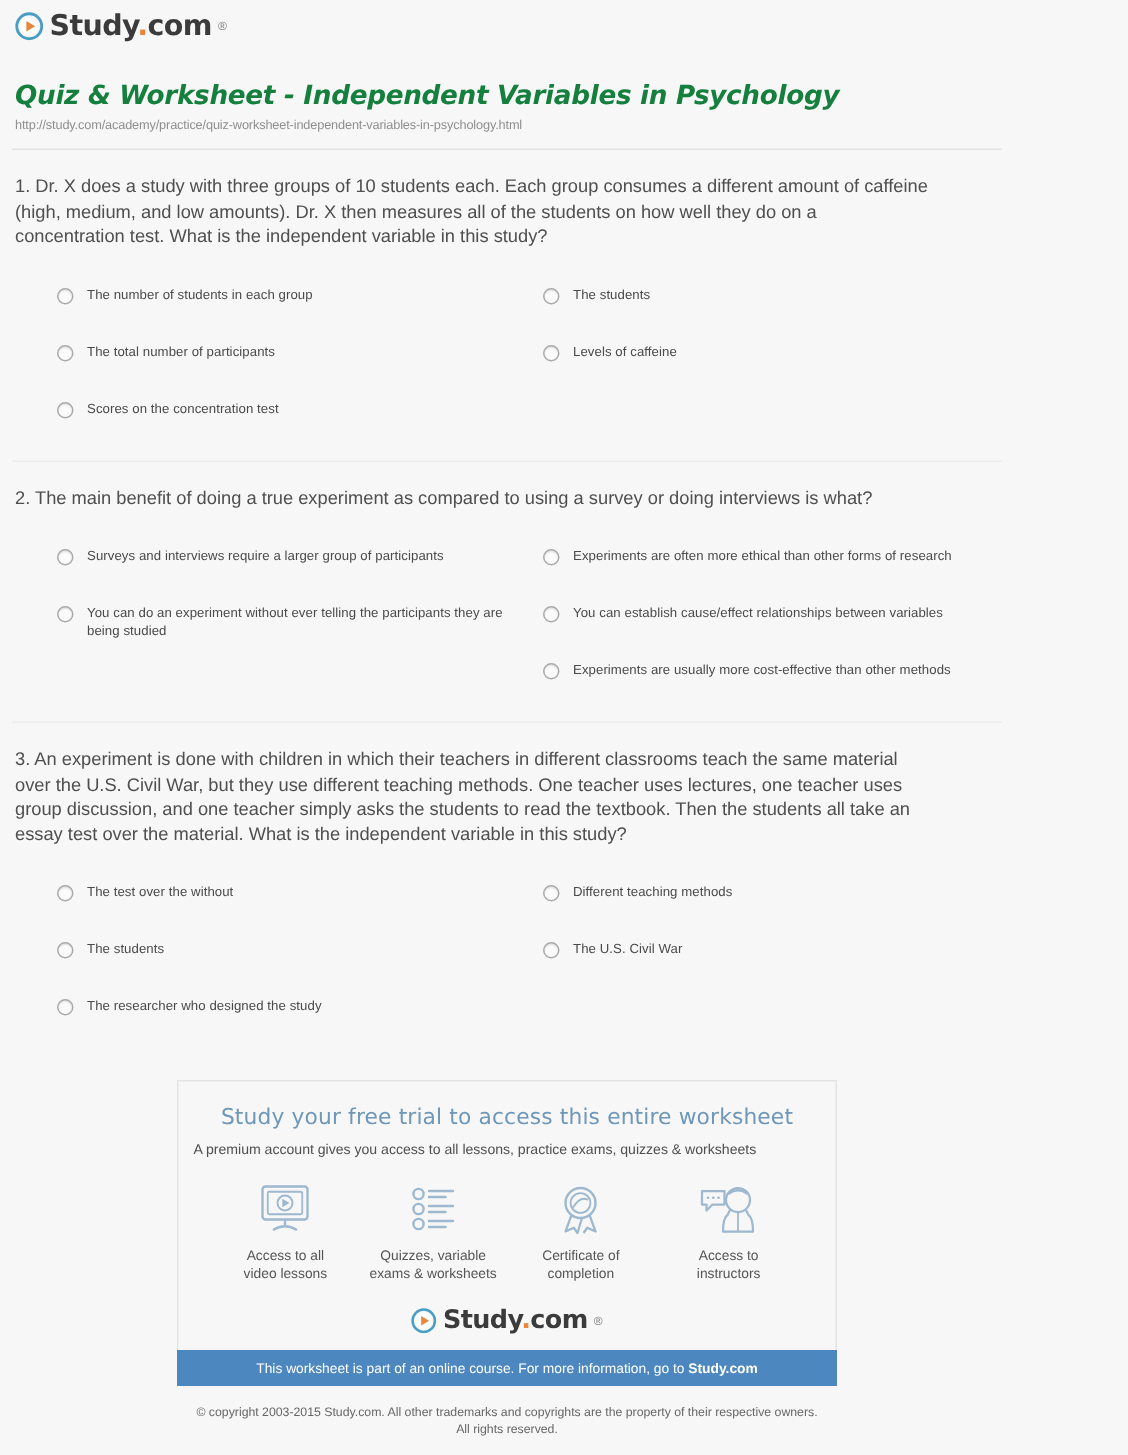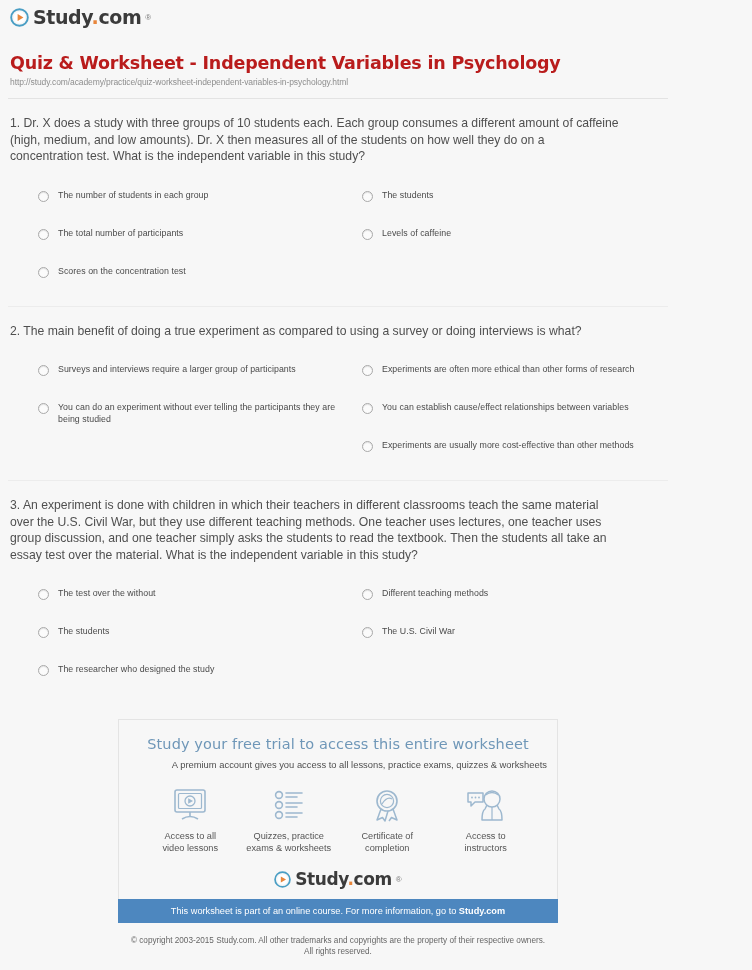--- a/index.html
+++ b/index.html
@@ -52,23 +52,24 @@
     vertical-align: super;
   }
 
   .title-block {
     padding: 22px 0 0 10px;
   }
   h1.doc-title {
     margin: 0;
     font-size: 17.5px;
     font-weight: bold;
-    color: #b91c1c;
+    color: #15803d;
     letter-spacing: -0.2px;
     font-family: "DejaVu Sans", sans-serif;
+    font-style: italic;
   }
   .doc-url {
     margin-top: 4px;
     font-size: 8.5px;
     color: #8e8e8e;
     letter-spacing: -0.1px;
   }
   .hr {
     height: 1px;
     background: #e3e3e3;
@@ -139,21 +140,21 @@
     padding: 16px 10px 0 10px;
   }
   .promo-title {
     text-align: center;
     font-size: 14.5px;
     color: #6f97b8;
     font-family: "DejaVu Sans", sans-serif;
     letter-spacing: 0.1px;
   }
   .promo-sub {
-    text-align: right;
+    text-align: left;
     font-size: 9.4px;
     color: #4f4f4f;
     margin-top: 7px;
   }
   .features {
     display: flex;
     justify-content: space-between;
     margin: 16px 12px 0 12px;
   }
   .feature {
@@ -351,21 +352,21 @@
             <svg width="36" height="34" viewBox="0 0 36 34">
               <circle cx="8" cy="7" r="3.4" fill="none" stroke="#9db8cf" stroke-width="1.6"></circle>
               <circle cx="8" cy="17" r="3.4" fill="none" stroke="#9db8cf" stroke-width="1.6"></circle>
               <circle cx="8" cy="27" r="3.4" fill="none" stroke="#9db8cf" stroke-width="1.6"></circle>
               <path d="M15 5 H31 M15 9 H26" stroke="#9db8cf" stroke-width="1.6" stroke-linecap="round"></path>
               <path d="M15 15 H31 M15 19 H26" stroke="#9db8cf" stroke-width="1.6" stroke-linecap="round"></path>
               <path d="M15 25 H31 M15 29 H26" stroke="#9db8cf" stroke-width="1.6" stroke-linecap="round"></path>
             </svg>
           </div>
           <div class="feature-label">
-            <div>Quizzes, practice</div>
+            <div>Quizzes, variable</div>
             <div>exams &amp; worksheets</div>
           </div>
         </div>
 
         <div class="feature">
           <div class="feature-icon">
             <svg width="36" height="34" viewBox="0 0 36 34">
               <circle cx="18" cy="13" r="10" fill="none" stroke="#9db8cf" stroke-width="1.6"></circle>
               <circle cx="18" cy="13" r="6.6" fill="none" stroke="#9db8cf" stroke-width="1.2"></circle>
               <path d="M13 16 Q18 8 23 11" fill="none" stroke="#9db8cf" stroke-width="1.2"></path>

